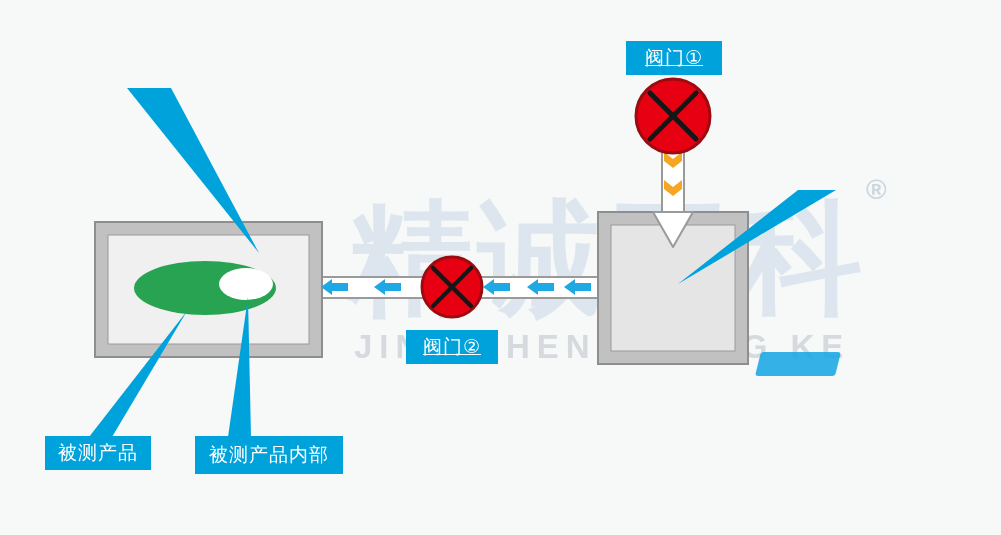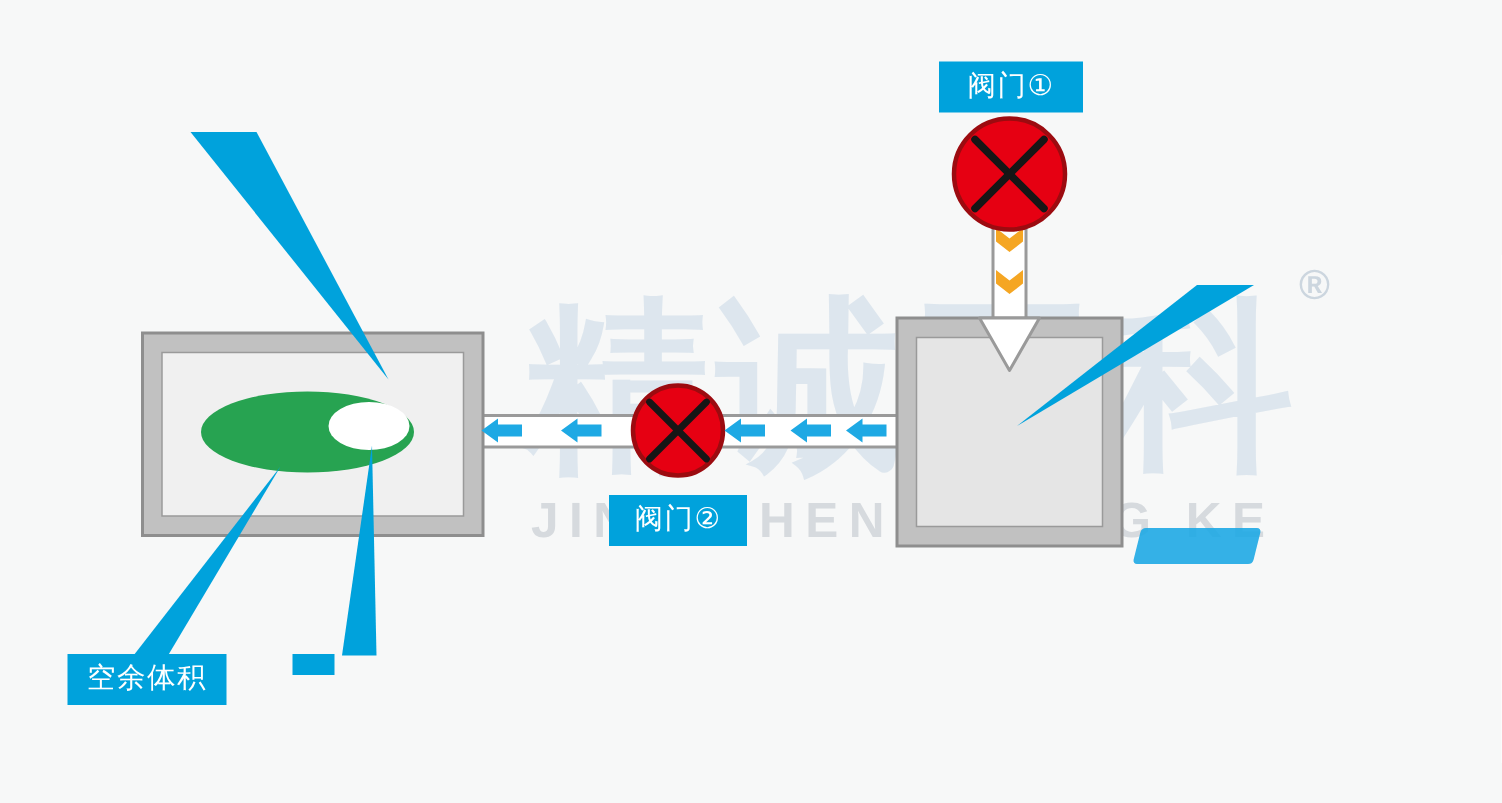--- a/index.html
+++ b/index.html
@@ -25,21 +25,21 @@
   .valve-body{fill:var(--valve_red);stroke:#9c0b10;stroke-width:3;}
   .valve-x{stroke:#161616;stroke-linecap:round;fill:none;}
   .callout{fill:var(--label_bg);}
   .ellipse-green{fill:var(--green);}
   .ellipse-white{fill:#ffffff;}
   
   .label{
     position:absolute;z-index:3;background:var(--label_bg);color:#ffffff;
     font-size:19px;line-height:1.25;padding:5px 13px;letter-spacing:1px;
   }
-  .label.center{text-align:center;}
+  .label.center{text-align:center;text-decoration:underline;}
 </style>
 </head>
 <body>
 
 <div class="stage">
 
   <div class="wm wm-cn">精诚工科</div>
   <div class="wm wm-en">JING CHENG GONG KE</div>
   <div class="wm wm-reg">®</div>
   <div class="wm wm-bar"></div>
@@ -97,18 +97,19 @@
       <polygon class="callout" points="228,437 251,437 248,297"></polygon>
     </g>
   </svg>
 
 
   <div class="label center" style="left:626px;top:41px;min-width:70px;">阀门①</div>
 
 
   <div class="label center" style="left:406px;top:330px;min-width:66px;text-align:center;">阀门②</div>
 
-  <div class="label" style="left:45px;top:436px;">空余体积</div>
+  <div class="label" style="left:45px;top:436px;">被测产品</div>
 
   <div class="label" style="left:195px;top:436px;padding:7px 14px;">
+    <div>被测产品内部</div>
   </div>
 
 </div>
 
 </body></html>

